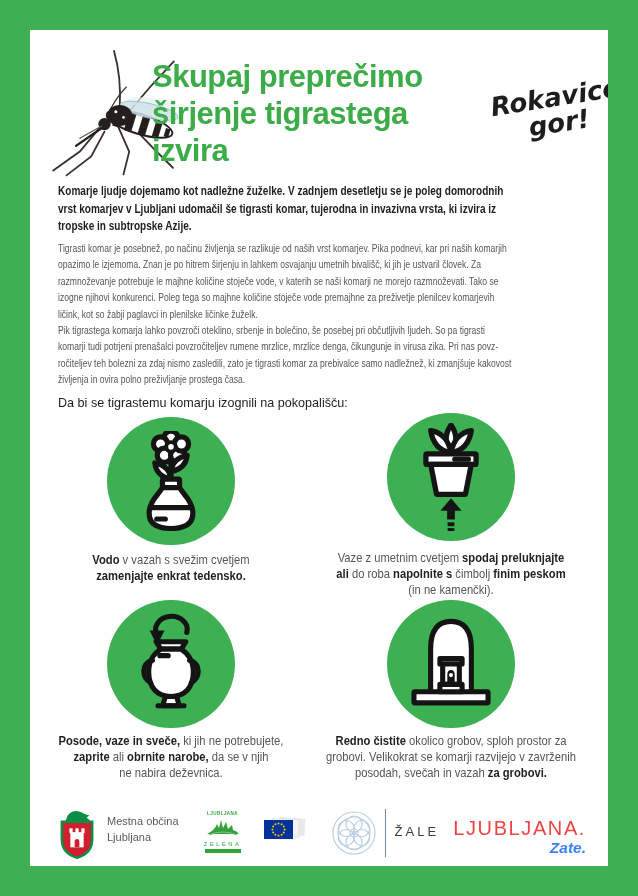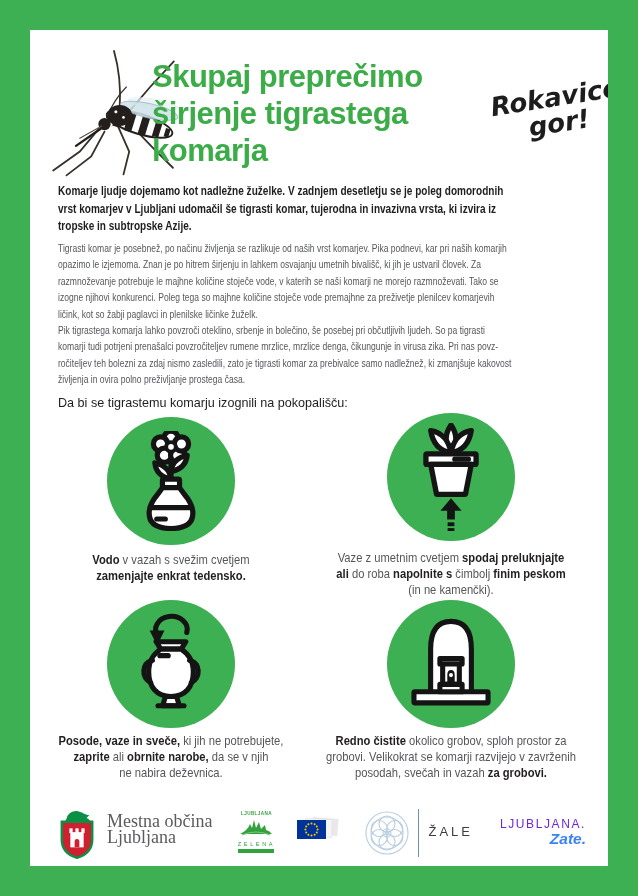--- a/index.html
+++ b/index.html
@@ -33,32 +33,32 @@
 
   .caption { position:absolute; width:360px; text-align:center; font-size:13.2px; line-height:16px;
              color:#55565a; transform:scaleX(0.85); transform-origin:50% 0; white-space:pre-line; }
   .caption b { color:#231f20; }
   .cap1 { left:-39px; top:522px; } .cap2 { left:241px; top:520px; }
   .cap3 { left:-39px; top:703px; } .cap4 { left:241px; top:703px; }
 
   .author { position:absolute; left:28px; top:759px; font-size:8.8px; color:#6b6c6f; }
 
   .logos { position:absolute; left:28px; right:22px; top:779px; display:flex; align-items:flex-start; }
-  .mol-label { font-family:Liberation Serif, serif; font-size:18px; line-height:15.5px;
+  .mol-label { font-family:Liberation Sans, sans-serif; font-size:11px; line-height:15.5px;
                color:#5a5b5e; margin-left:11px; padding-top:5px; white-space:pre-line; }
   .zelena { margin-left:24px; width:40px; text-align:center; padding-top:2px; }
   .zelena .zl-top { font-size:4.6px; font-weight:bold; letter-spacing:0.4px; color:#33a23d; }
   .zelena .zl-bottom { font-size:5.6px; letter-spacing:2.6px; color:#33a23d; margin-top:1px; }
   .zelena .zl-banner { width:36px; height:4.5px; background:#33a23d; margin:1.5px auto 0; }
   .euflag { margin-left:20px; margin-top:8px; }
   .zale { margin-left:16px; display:flex; align-items:center; }
   .zale-divider { width:1px; height:48px; background:#6f8fb0; margin:0 9px 0 8px; }
   .zale-label { font-size:13px; letter-spacing:3px; color:#3d3d3f; padding-bottom:3px; }
   .brand { margin-left:auto; text-align:right; padding-top:8px; }
-  .brand-1 { font-size:12px; letter-spacing:1.6px; color:#6d28d9; }
+  .brand-1 { font-size:20px; letter-spacing:1.6px; color:#ef4444; }
   .brand-2 { font-size:15.5px; font-weight:bold; font-style:italic; color:#3b82f6; margin-top:-1px; }
 
   .icon-stroke { fill:#ffffff; stroke:#141414; stroke-width:5.5; stroke-linejoin:round; stroke-linecap:round; }
   .icon-line { fill:none; stroke:#141414; stroke-width:5.5; stroke-linejoin:round; stroke-linecap:round; }
   .icon-fill { fill:#141414; }
 </style>
 </head>
 <body>
 
 <div class="page">
@@ -89,21 +89,21 @@
       <ellipse cx="86" cy="90" rx="13" ry="11" fill="#241f1c"></ellipse>
       <circle cx="82" cy="86" r="1.6" fill="#ffffff"></circle>
         <circle cx="90" cy="92" r="1.4" fill="#ffffff"></circle>
       <circle cx="70" cy="99" r="6.5" fill="#241f1c"></circle>
       <path d="M66,104 L40,122" stroke="#241f1c" stroke-width="2.4" fill="none" stroke-linecap="round"></path>
       <path d="M67,101 L44,114" stroke="#5a544d" stroke-width="1.2" fill="none" stroke-linecap="round"></path>
     </svg>
 
     <h1 class="headline">Skupaj preprečimo
 širjenje tigrastega
-komarja</h1>
+izvira</h1>
     <div class="note">Rokavice
 gor!</div>
 
     <p class="intro condense">Komarje ljudje dojemamo kot nadležne žuželke. V zadnjem desetletju se je poleg domorodnih
 vrst komarjev v Ljubljani udomačil še tigrasti komar, tujerodna in invazivna vrsta, ki izvira iz
 tropske in subtropske Azije.</p>
     <p class="para p1 condense">Tigrasti komar je posebnež, po načinu življenja se razlikuje od naših vrst komarjev. Pika podnevi, kar pri naših komarjih
 opazimo le izjemoma. Znan je po hitrem širjenju in lahkem osvajanju umetnih bivališč, ki jih je ustvaril človek. Za
 razmnoževanje potrebuje le majhne količine stoječe vode, v katerih se naši komarji ne morejo razmnoževati. Tako se
 izogne njihovi konkurenci. Poleg tega so majhne količine stoječe vode premajhne za preživetje plenilcev komarjevih

